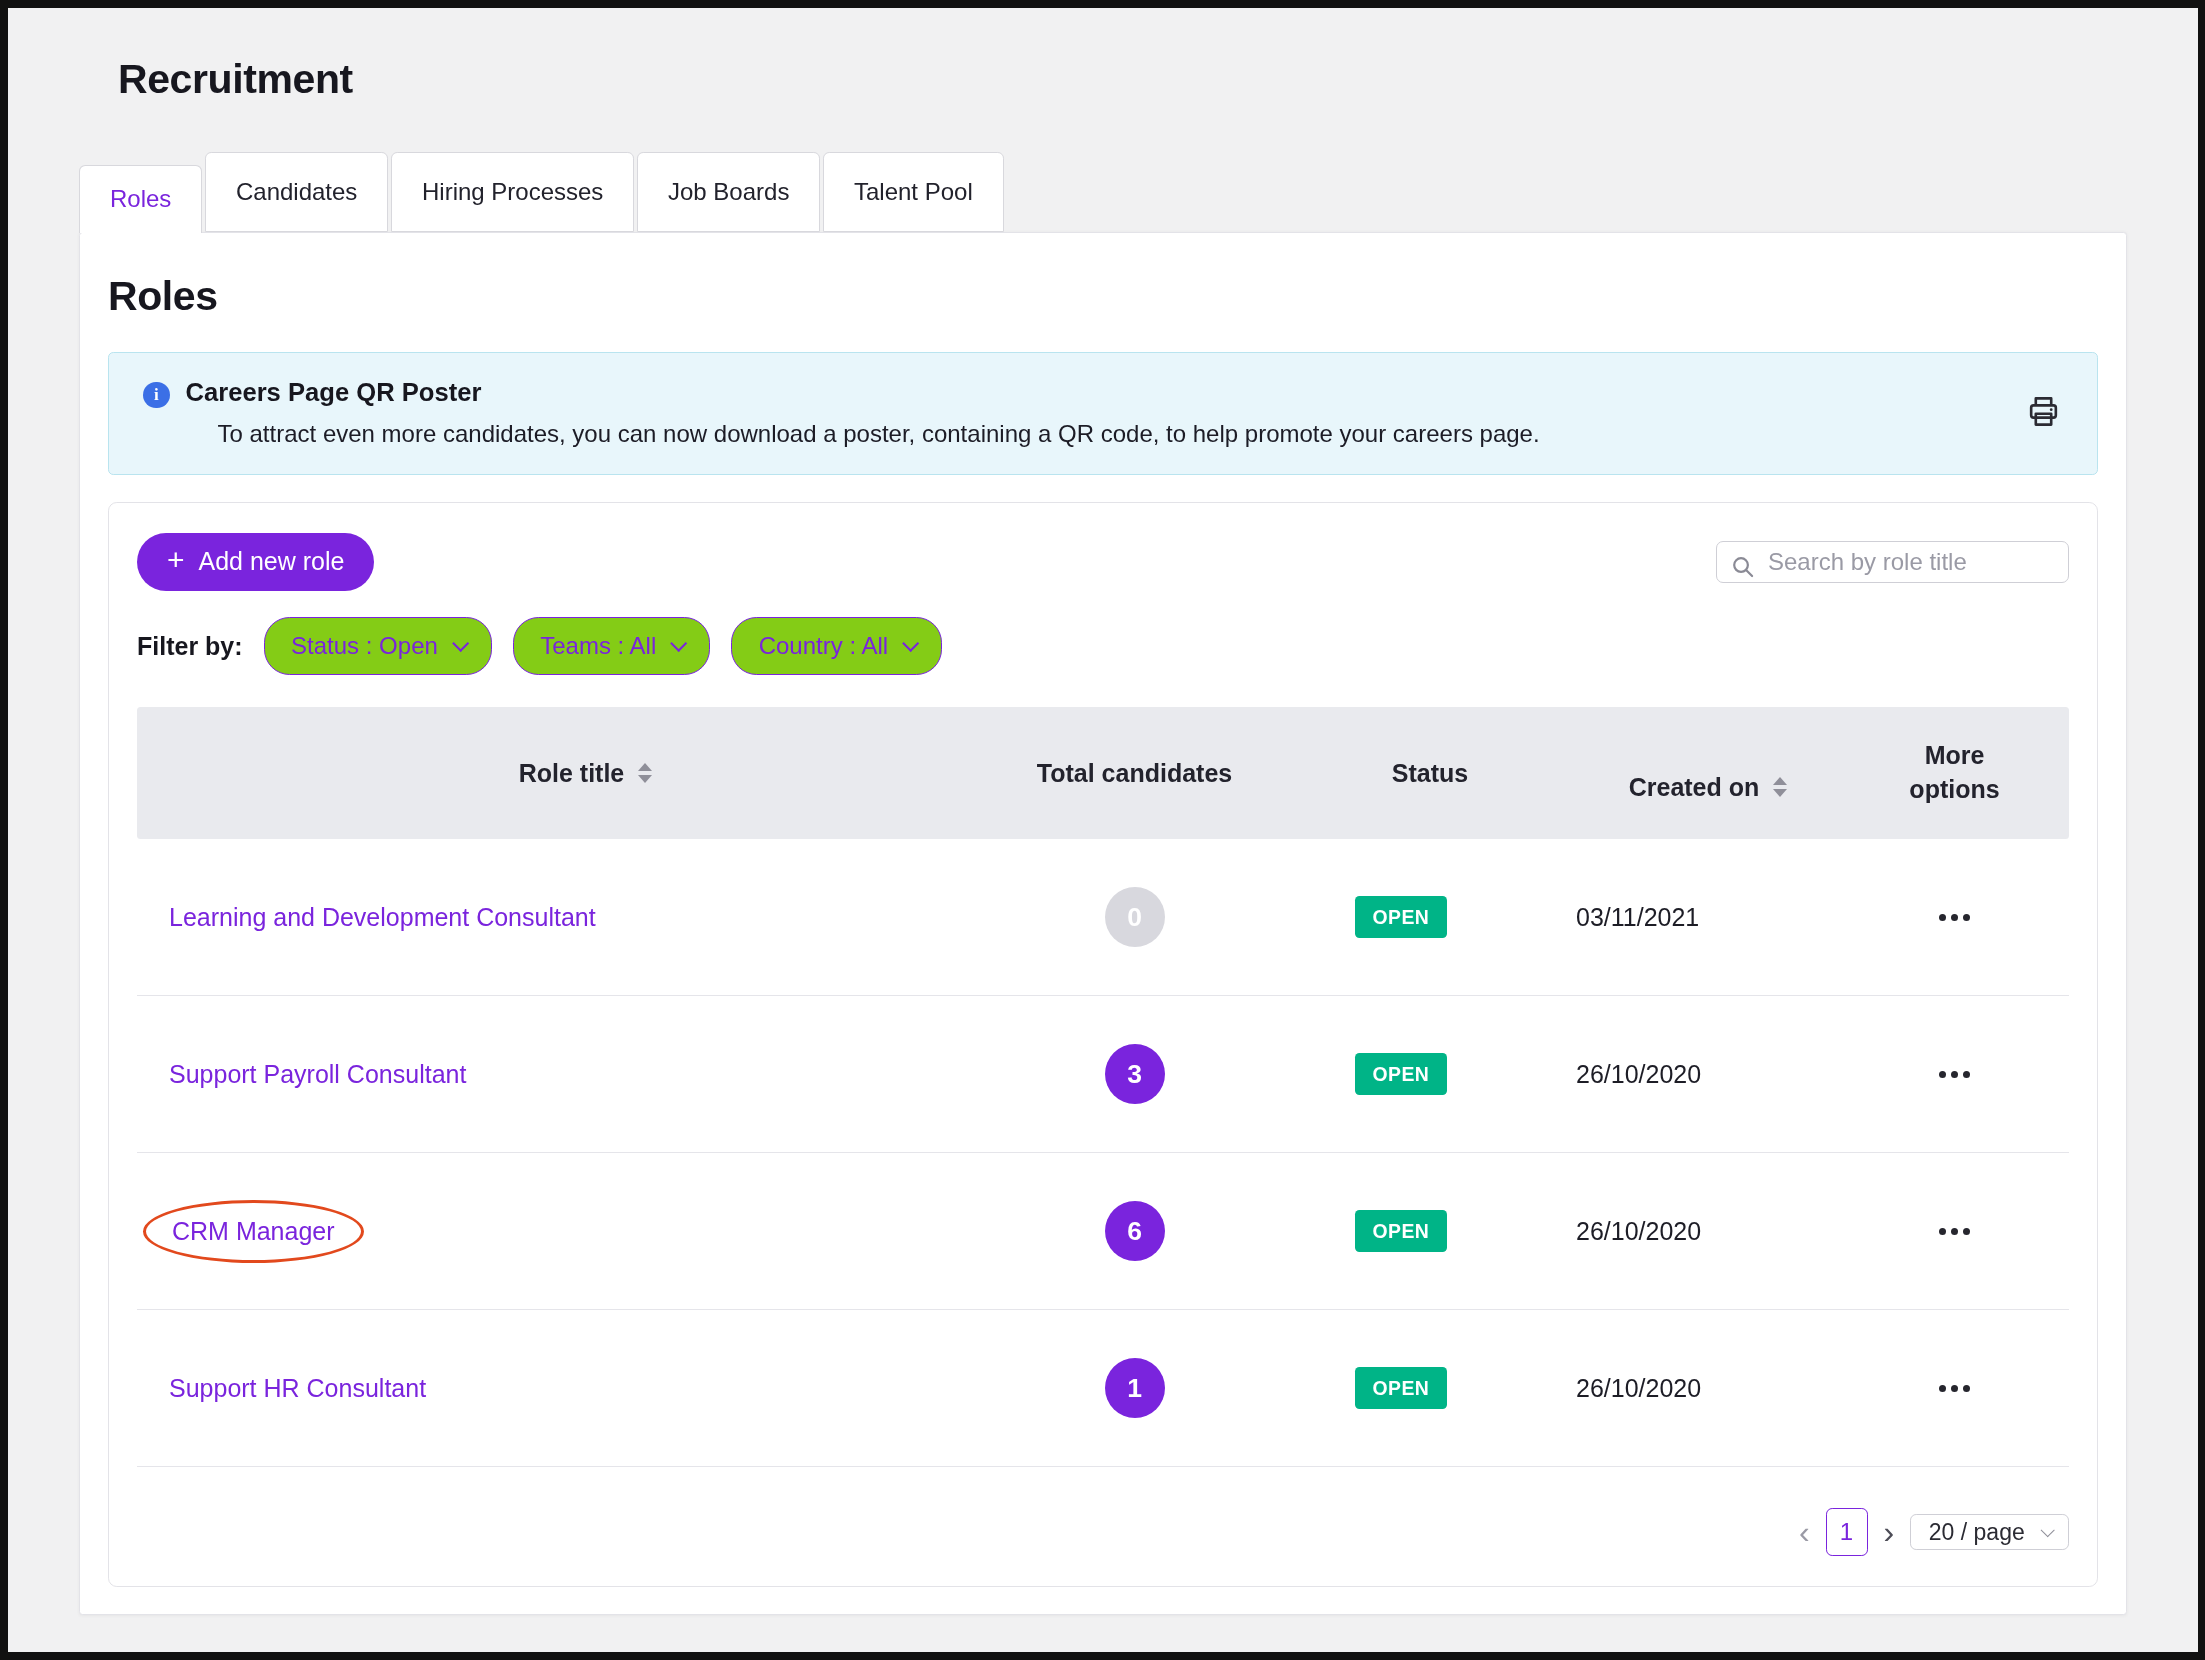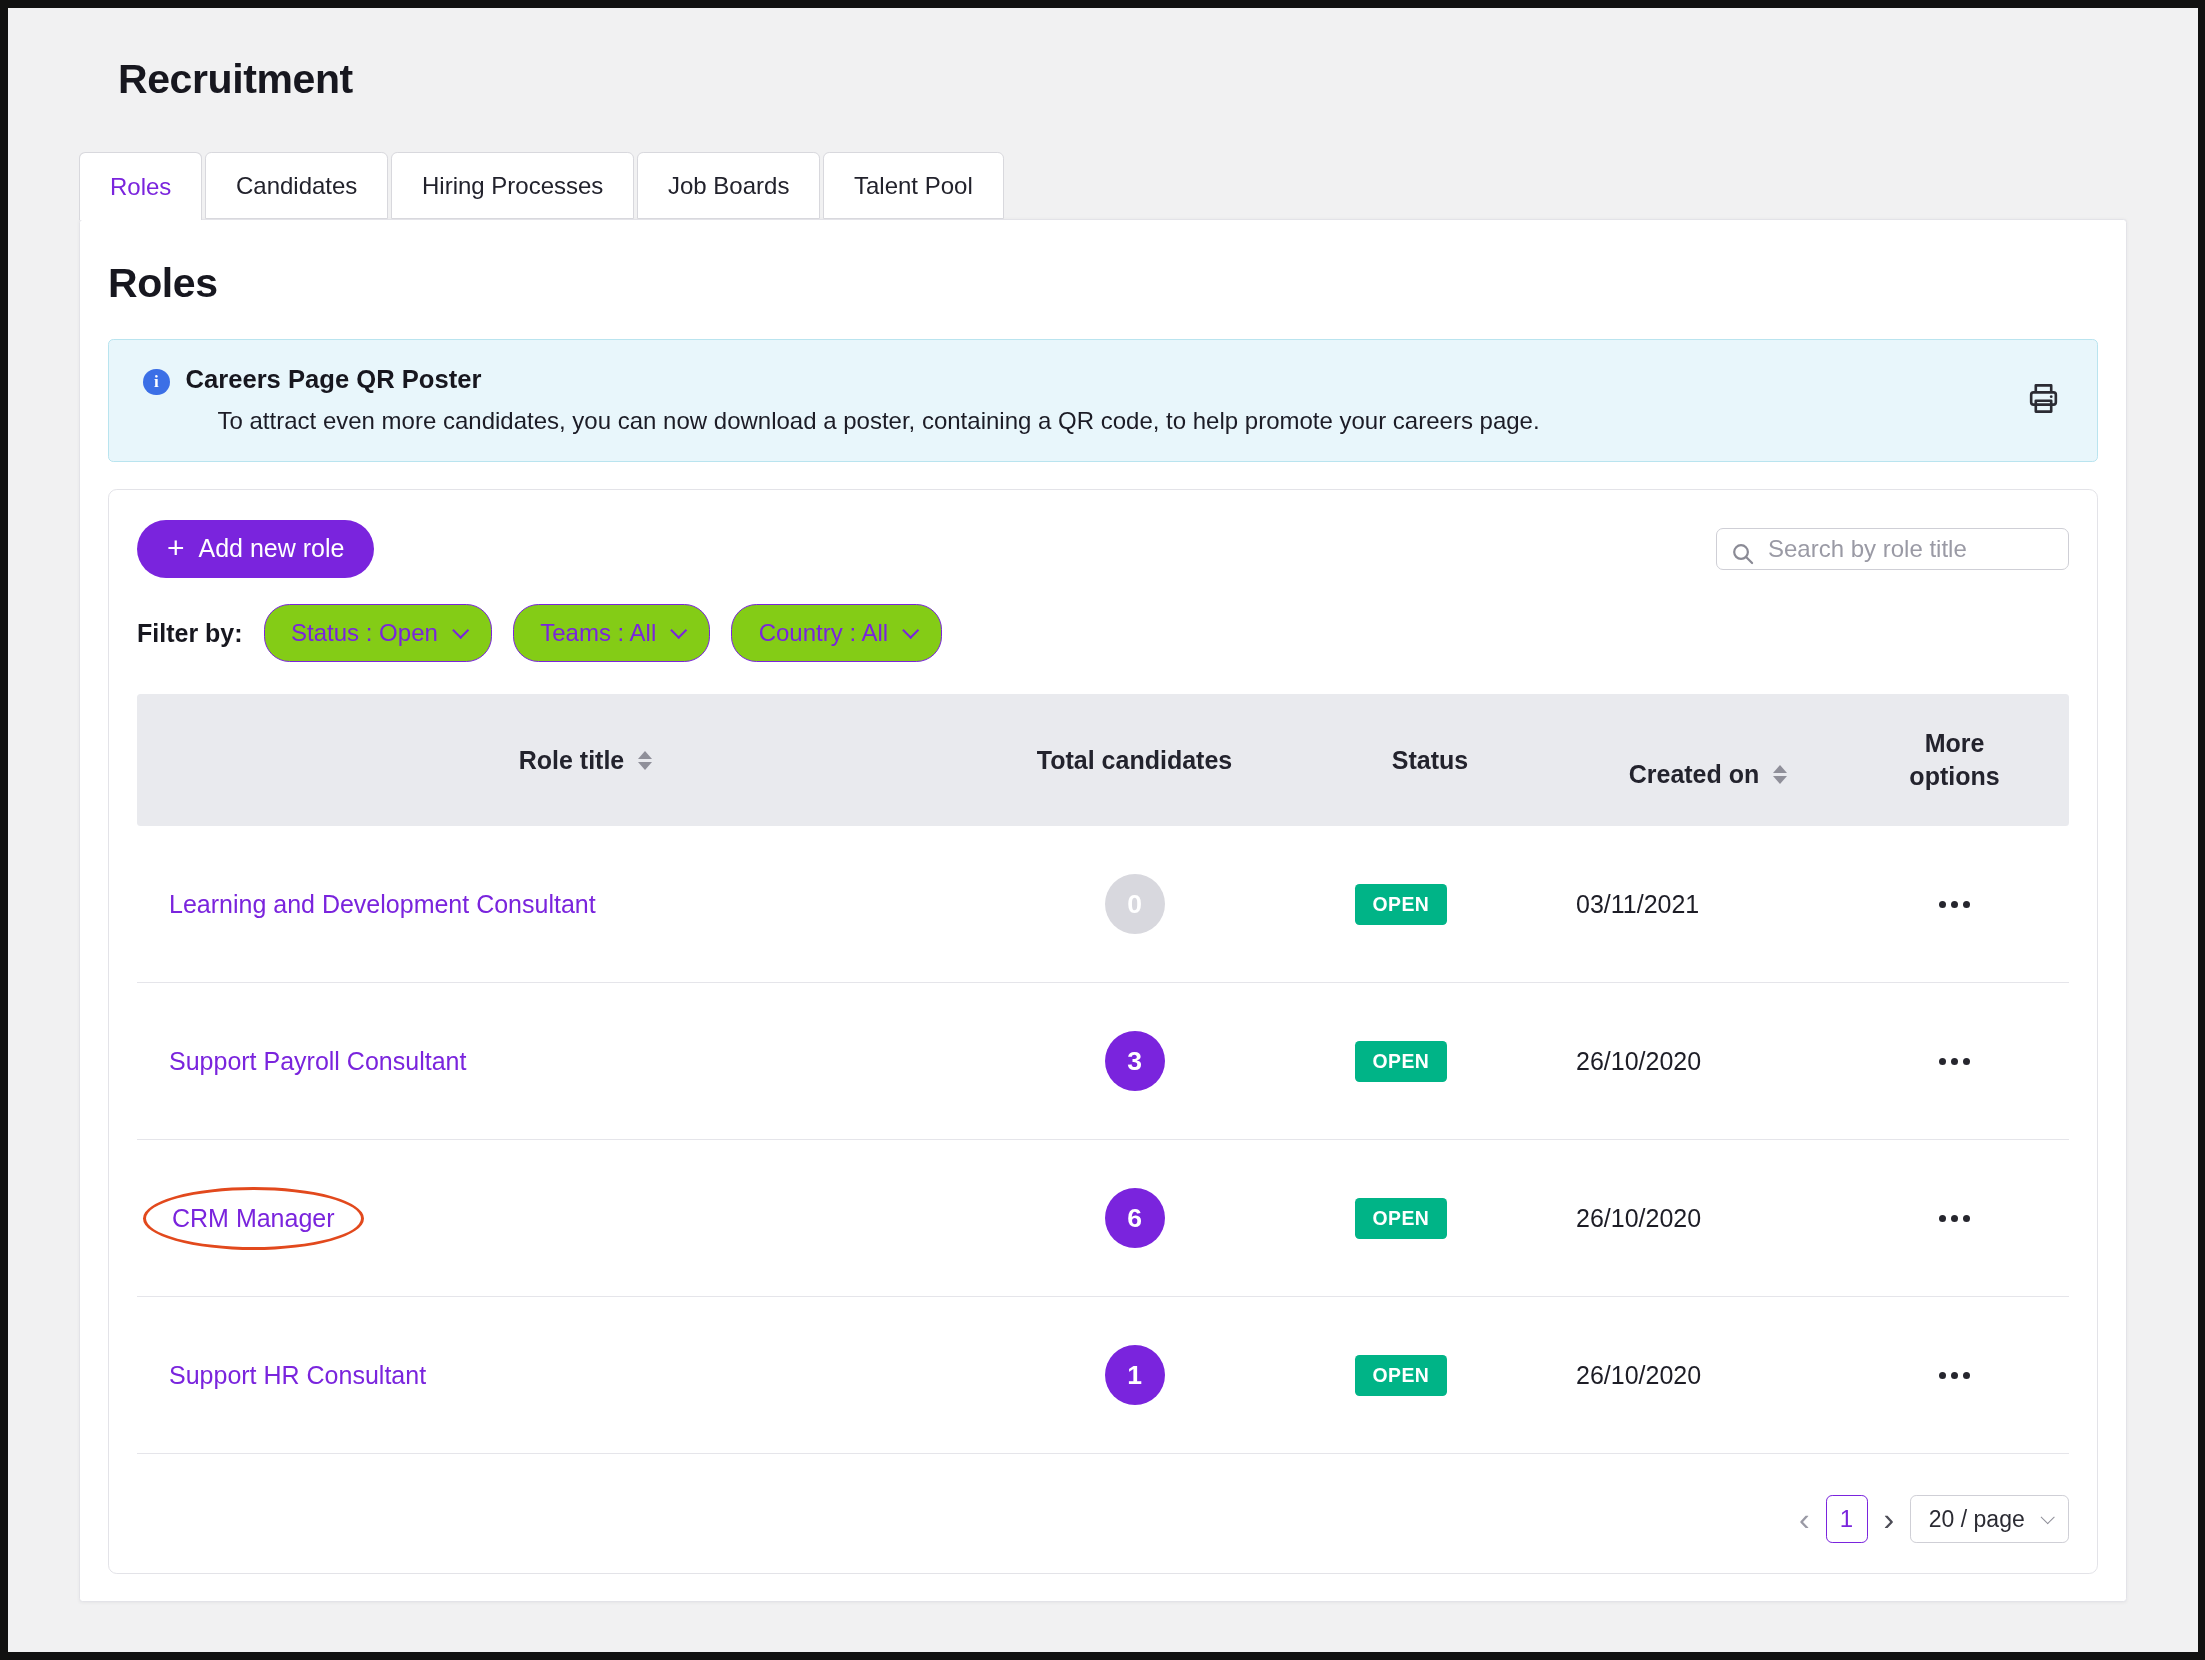--- a/index.html
+++ b/index.html
@@ -31,21 +31,21 @@
   }
   
   .tabs{
     display:flex;
     align-items:flex-end;
     margin:49px 71px 0 71px;
     position:relative;
     z-index:2;
   }
   .tab{
-    height:67px;
+    height:80px;
     padding:0 30px;
     margin-right:2.6px;
     display:flex;
     align-items:center;
     font-size:24px;
     background:#fff;
     border:0.9px solid #d8d8dd;
     border-radius:6.2px 6.2px 0 0;
     cursor:pointer;
     color:#22222c;
@@ -255,21 +255,21 @@
   .pg-current{
     min-width:42px;height:48px;
     border:1.8px solid var(--accent);
     border-radius:6.2px;
     color:var(--accent);
     font-size:24px;
     display:flex;align-items:center;justify-content:center;
     cursor:pointer;
   }
   .pg-size{
-    height:48px;
+    height:36px;
     border:0.9px solid #cfcfd6;
     border-radius:6.2px;
     display:flex;align-items:center;gap:16px;
     padding:0 17.6px;
     font-size:23px;
     color:#2b2b33;
     background:#fff;
     cursor:pointer;
   }
   .pg-size .chev2{

